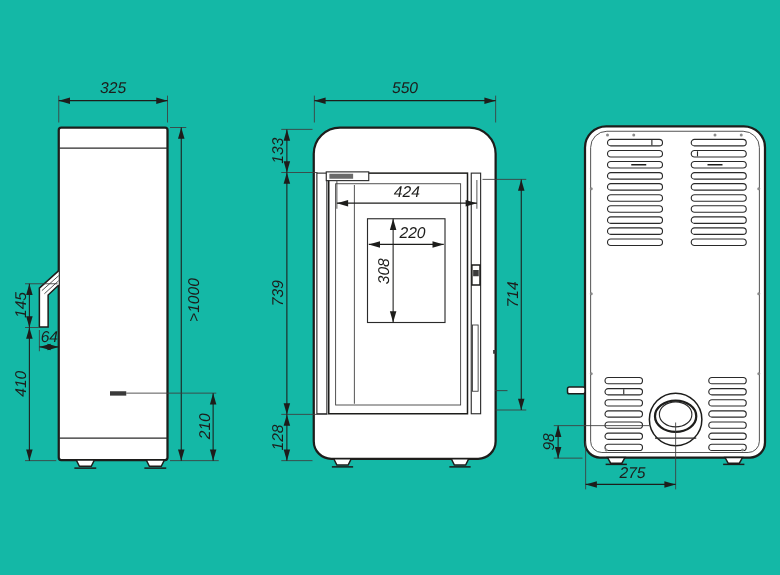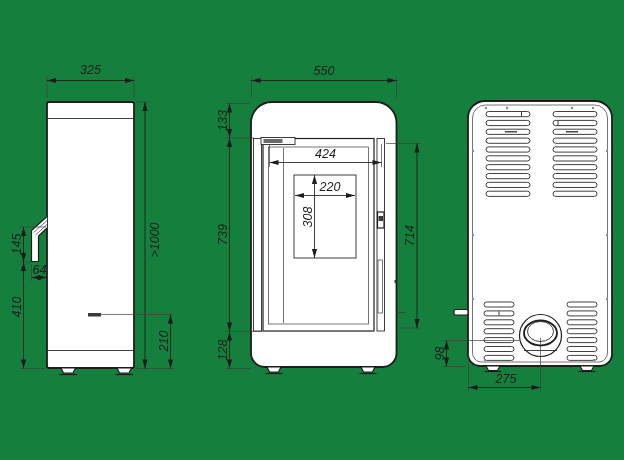--- a/index.html
+++ b/index.html
@@ -1,16 +1,16 @@
 <!DOCTYPE html>
 <html><head>
 <meta charset="utf-8">
 <style>
   html,body{margin:0;padding:0;background:#ffffff;}
-  .stage{position:relative;width:624px;height:460px;background:#15803d;overflow:hidden;}
+  .stage{position:relative;width:624px;height:460px;background:#14b8a6;overflow:hidden;}
   svg{display:block;}
   .o18{stroke:#1d1d1b;stroke-width:1.8;fill:none;}
   .o12{stroke:#1d1d1b;stroke-width:1.2;fill:none;}
   .o09{stroke:#2a2a2a;stroke-width:0.9;fill:none;}
   .o07{stroke:#3a3a3a;stroke-width:0.7;fill:none;}
   .whitefill{fill:#ffffff;}
   .darkfill{fill:#3a3a3a;stroke:none;}
   .greyfill{fill:#6b6b6b;stroke:none;}
   .dim{stroke:#1d1d1b;stroke-width:0.85;fill:none;}
   .ext{stroke:#3f3f3f;stroke-width:0.7;fill:none;}

